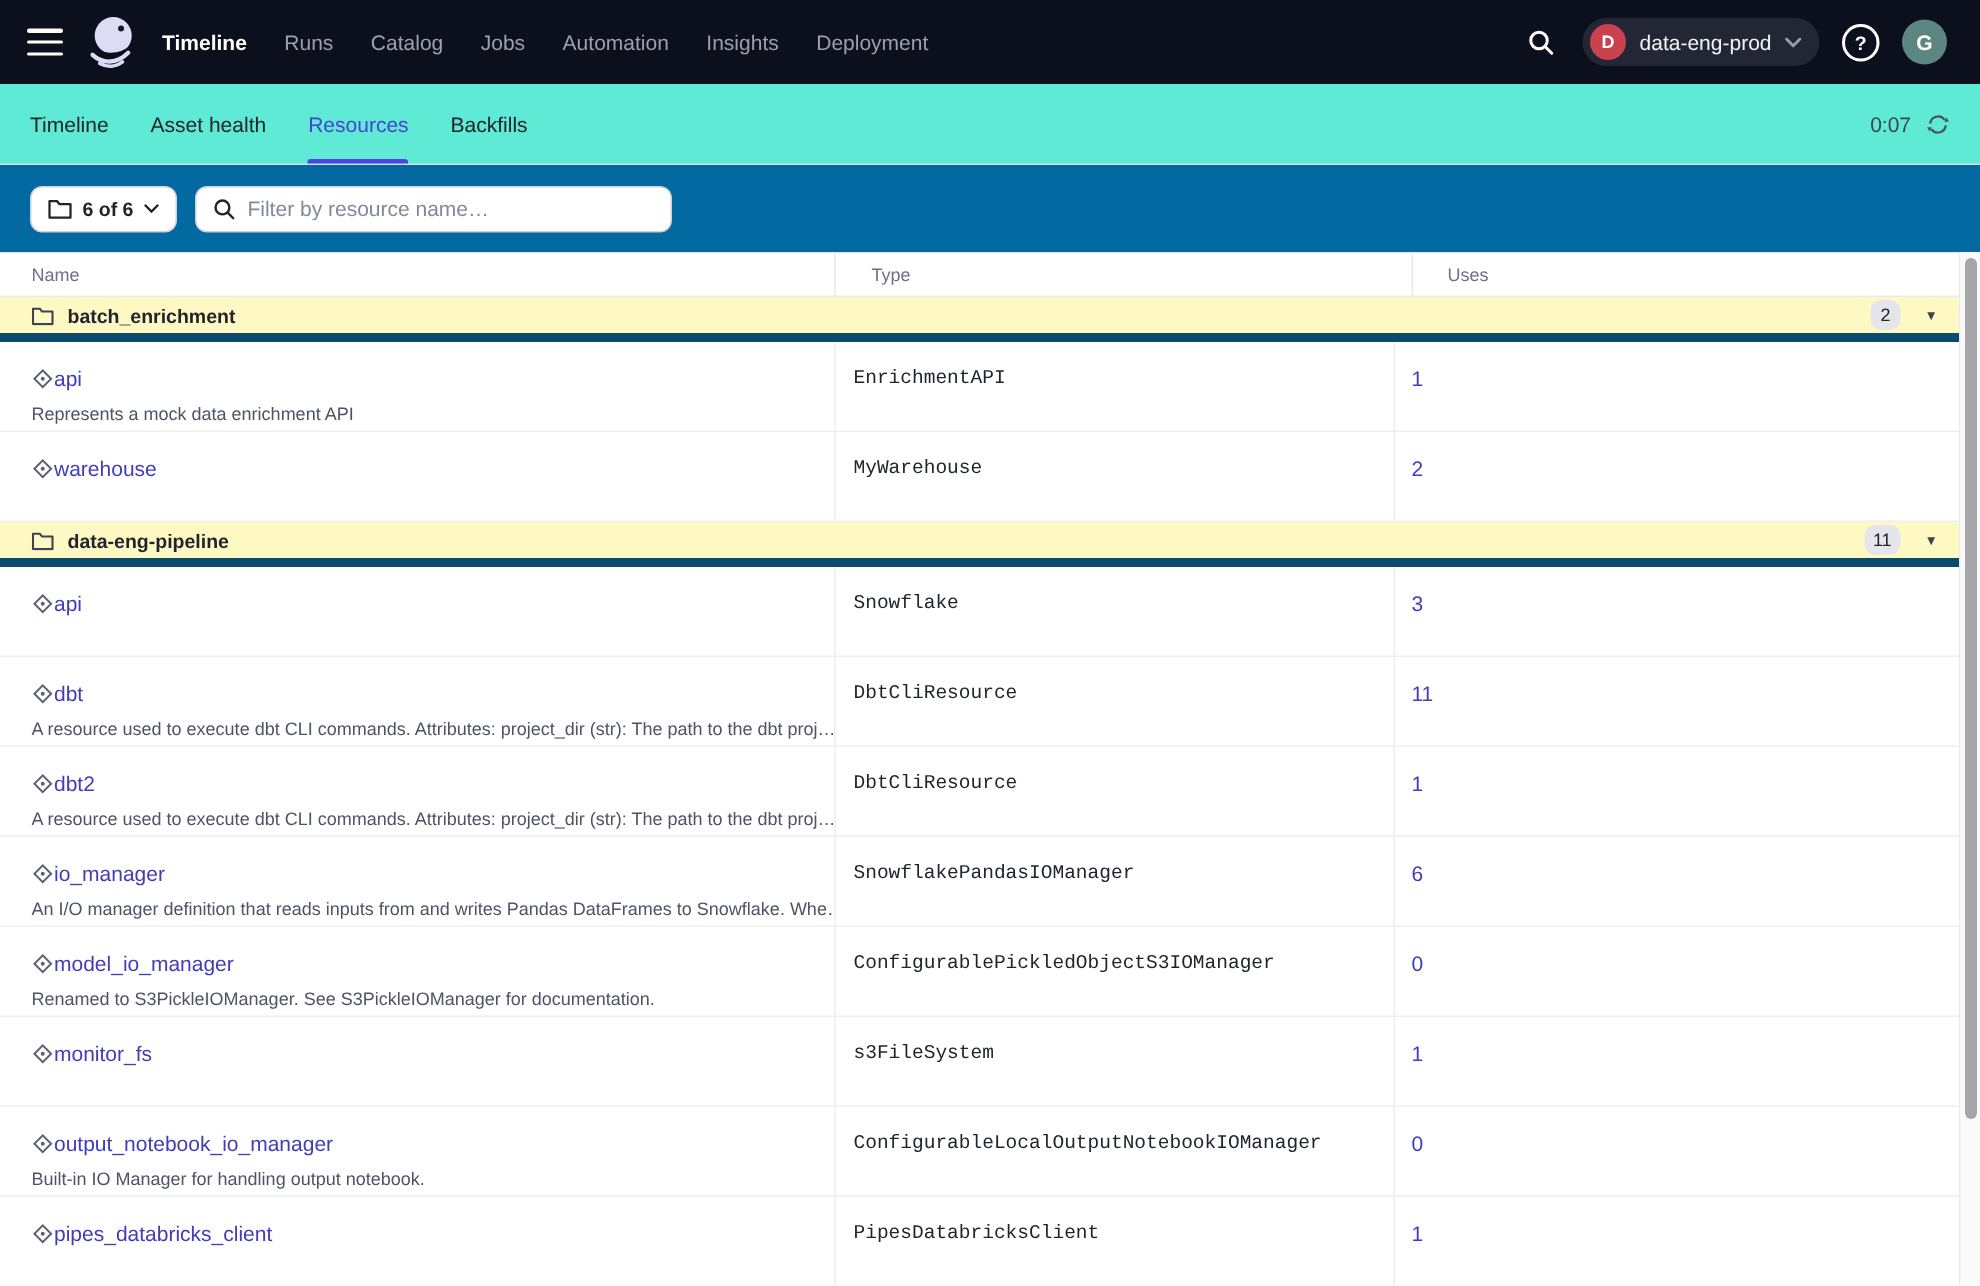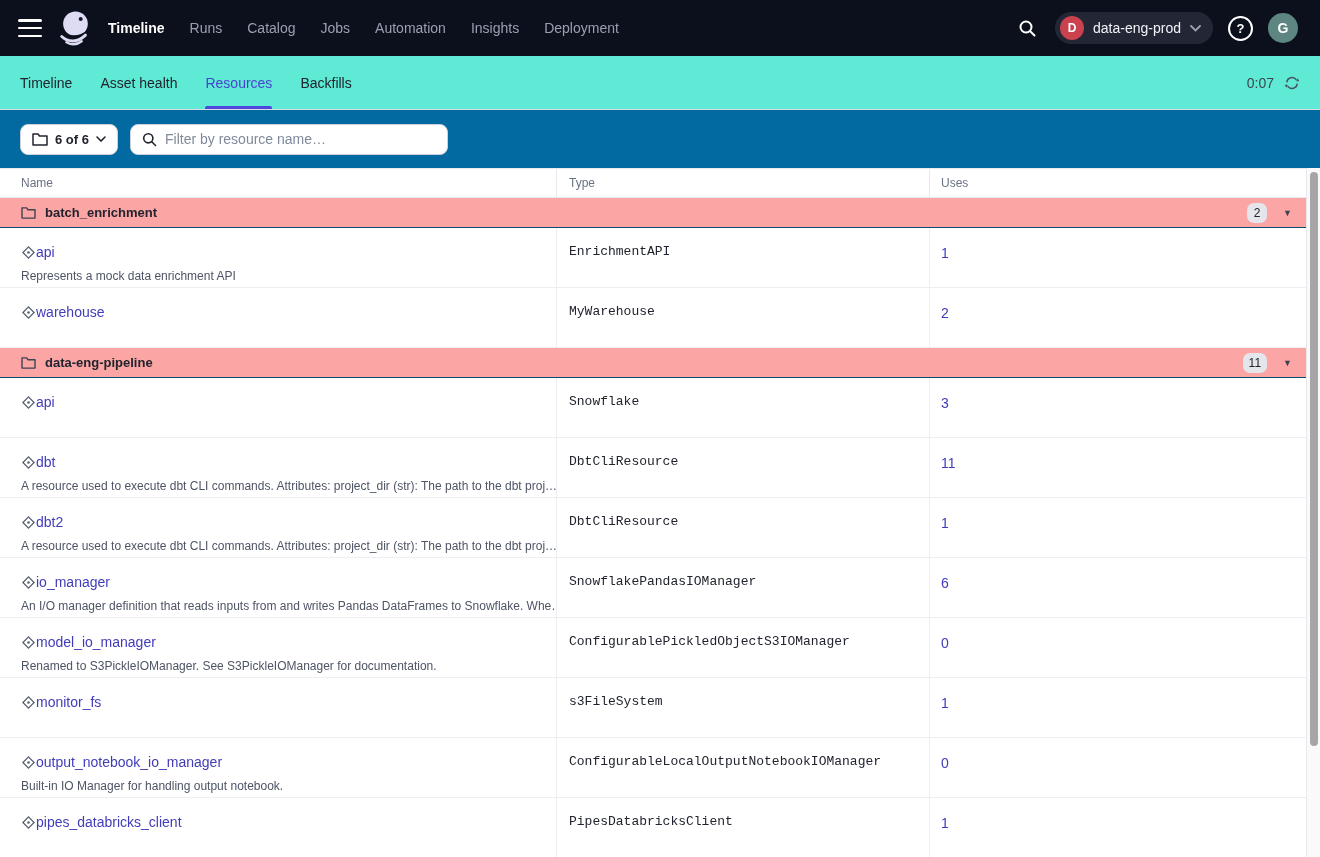--- a/index.html
+++ b/index.html
@@ -84,30 +84,30 @@
   .filter-input-wrap input {
     border: none; outline: none; font-size: 14px; flex: 1;
     font-family: "Liberation Sans", sans-serif; color: #21242e; background: transparent;
   }
   .filter-input-wrap input::placeholder { color: #808a9b; }
 
   
   .table { border-top: 1px solid #e7e9ee; width: 1307px; border-right: 1px solid #e7e9ee; }
   .thead {
     display: grid; grid-template-columns: 557px 373px 1fr;
-    height: 29px; border-bottom: 1px solid #e7e9ee;
+    height: 29px; border-bottom: 1px solid #e7e9ee; gap: 12px;
   }
   .thead .th { font-size: 12px; color: #6a7283; display: flex; align-items: center; }
   .th.c-name { padding-left: 21px; border-right: 1px solid #e7e9ee; }
   .th.c-type { padding-left: 12px; border-right: 1px solid #e7e9ee; }
   .th.c-uses { padding-left: 11px; }
 
   .group-row {
-    height: 30px; background: #fca5a5;
-    border-bottom: 1px solid #0c4a6e;
+    height: 30px; background: #fef9c3;
+    border-bottom: 6px solid #0c4a6e;
     display: flex; align-items: center;
     padding: 0 14px 0 21px; cursor: pointer;
   }
   .group-row .gname { font-size: 13px; font-weight: 700; color: #21242e; margin-left: 9px; }
   .group-row .spacer { flex: 1; }
   .count-badge {
     background: #e4e6ec; border-radius: 7px; min-width: 20px; height: 20px;
     padding: 0 6px; font-size: 12px; color: #21242e;
     display: flex; align-items: center; justify-content: center;
   }

